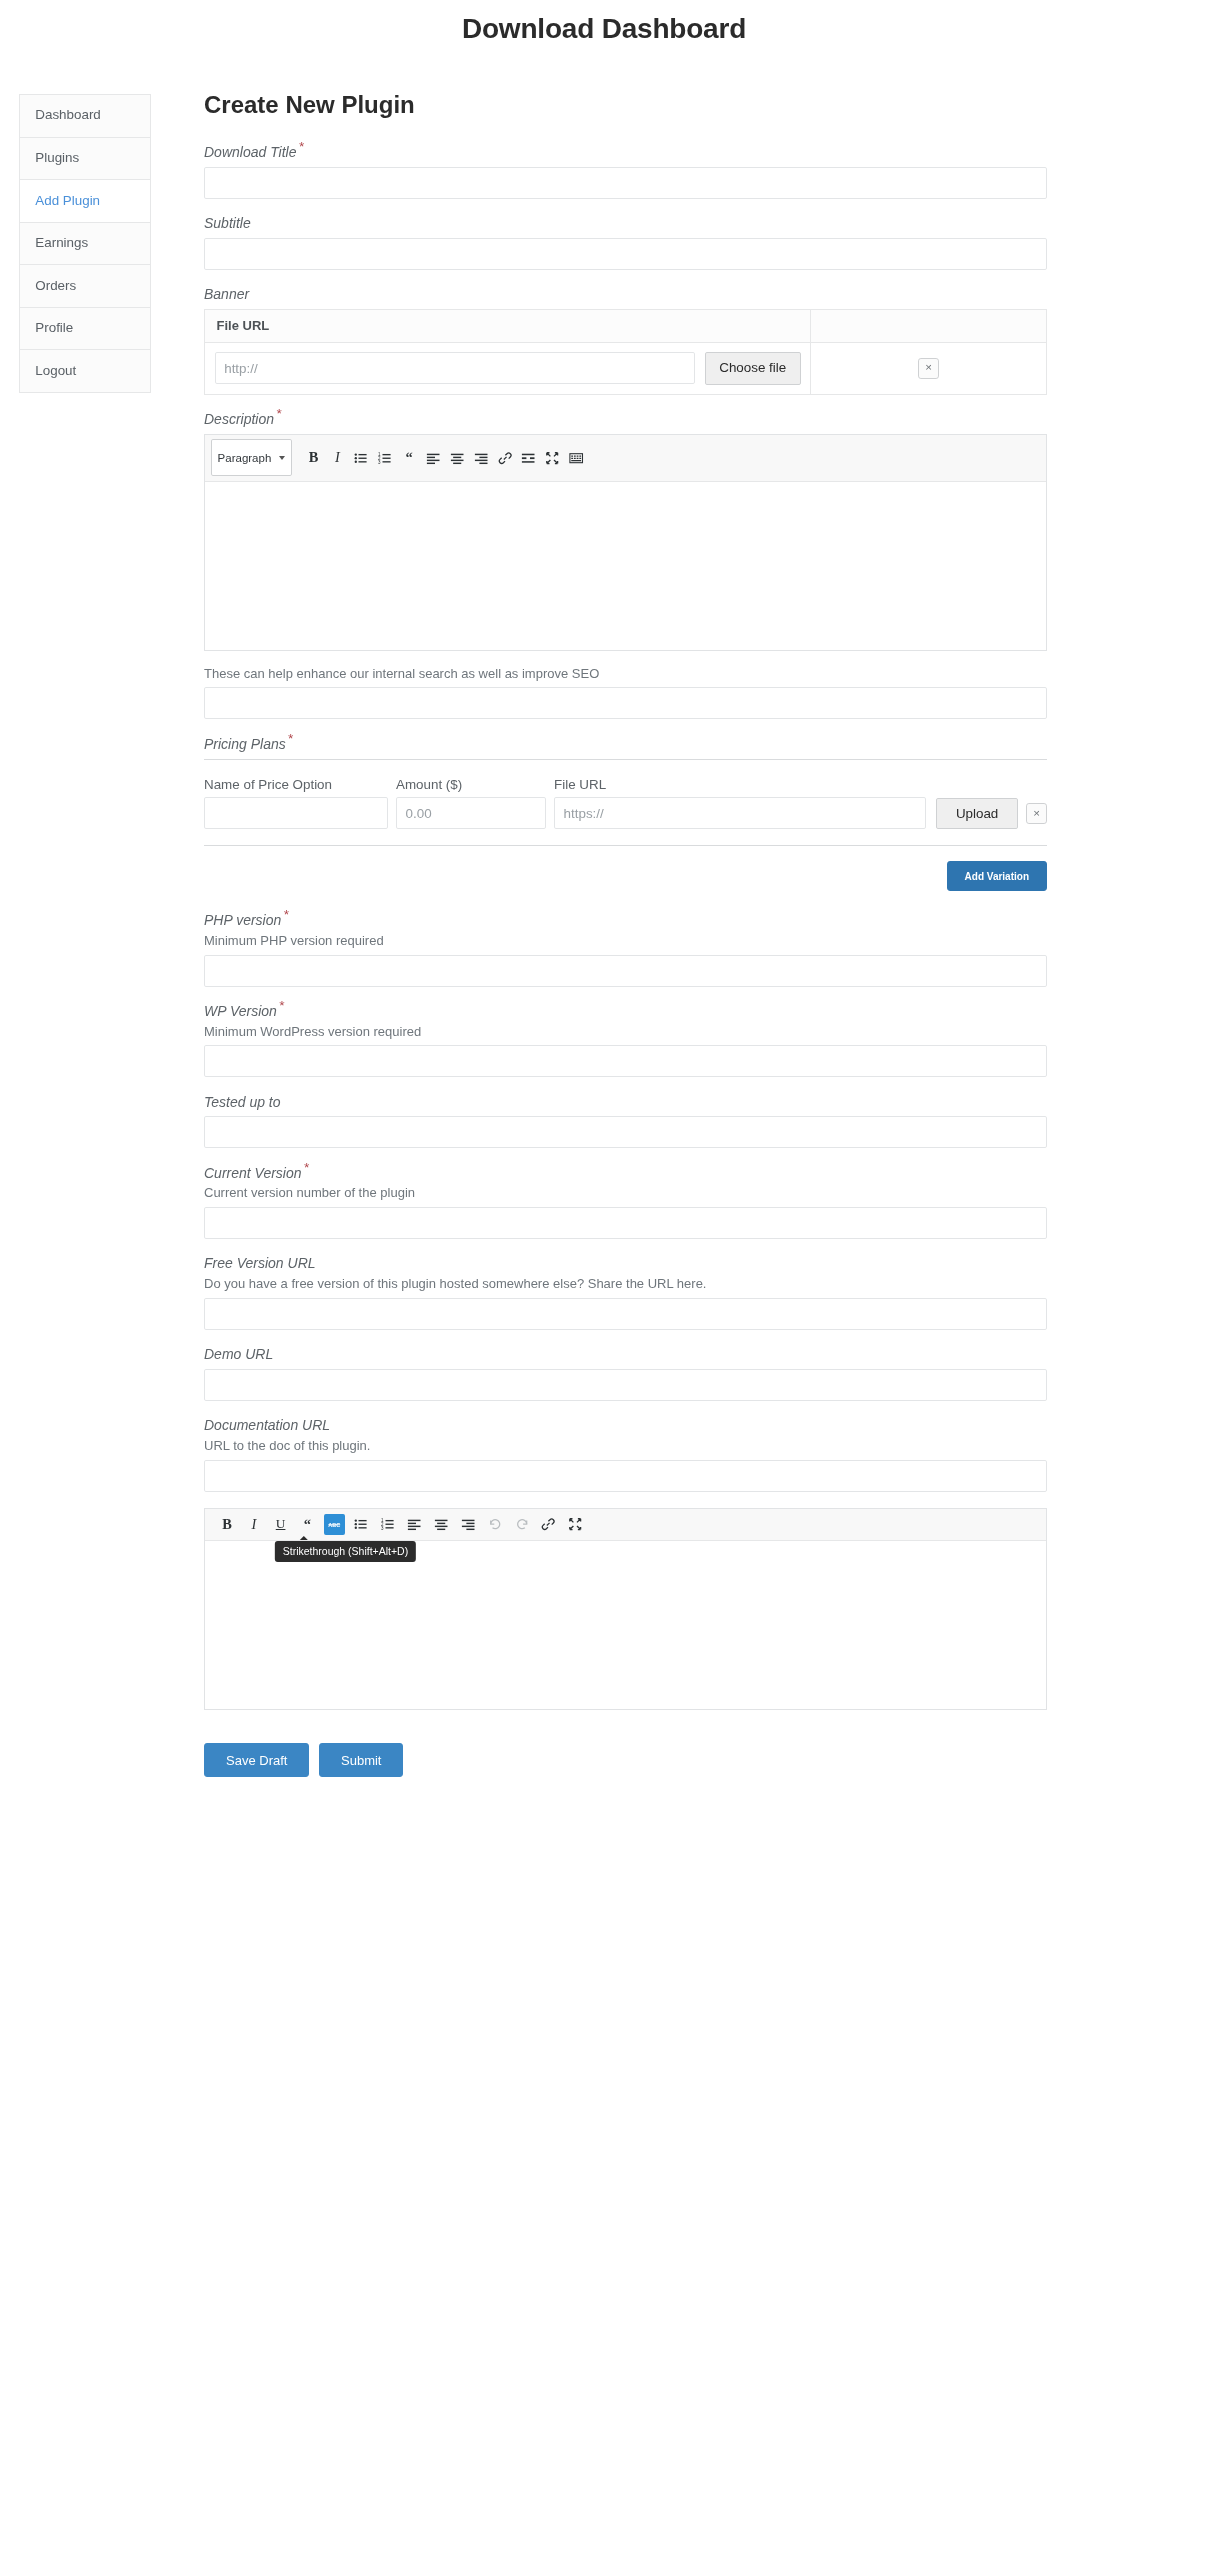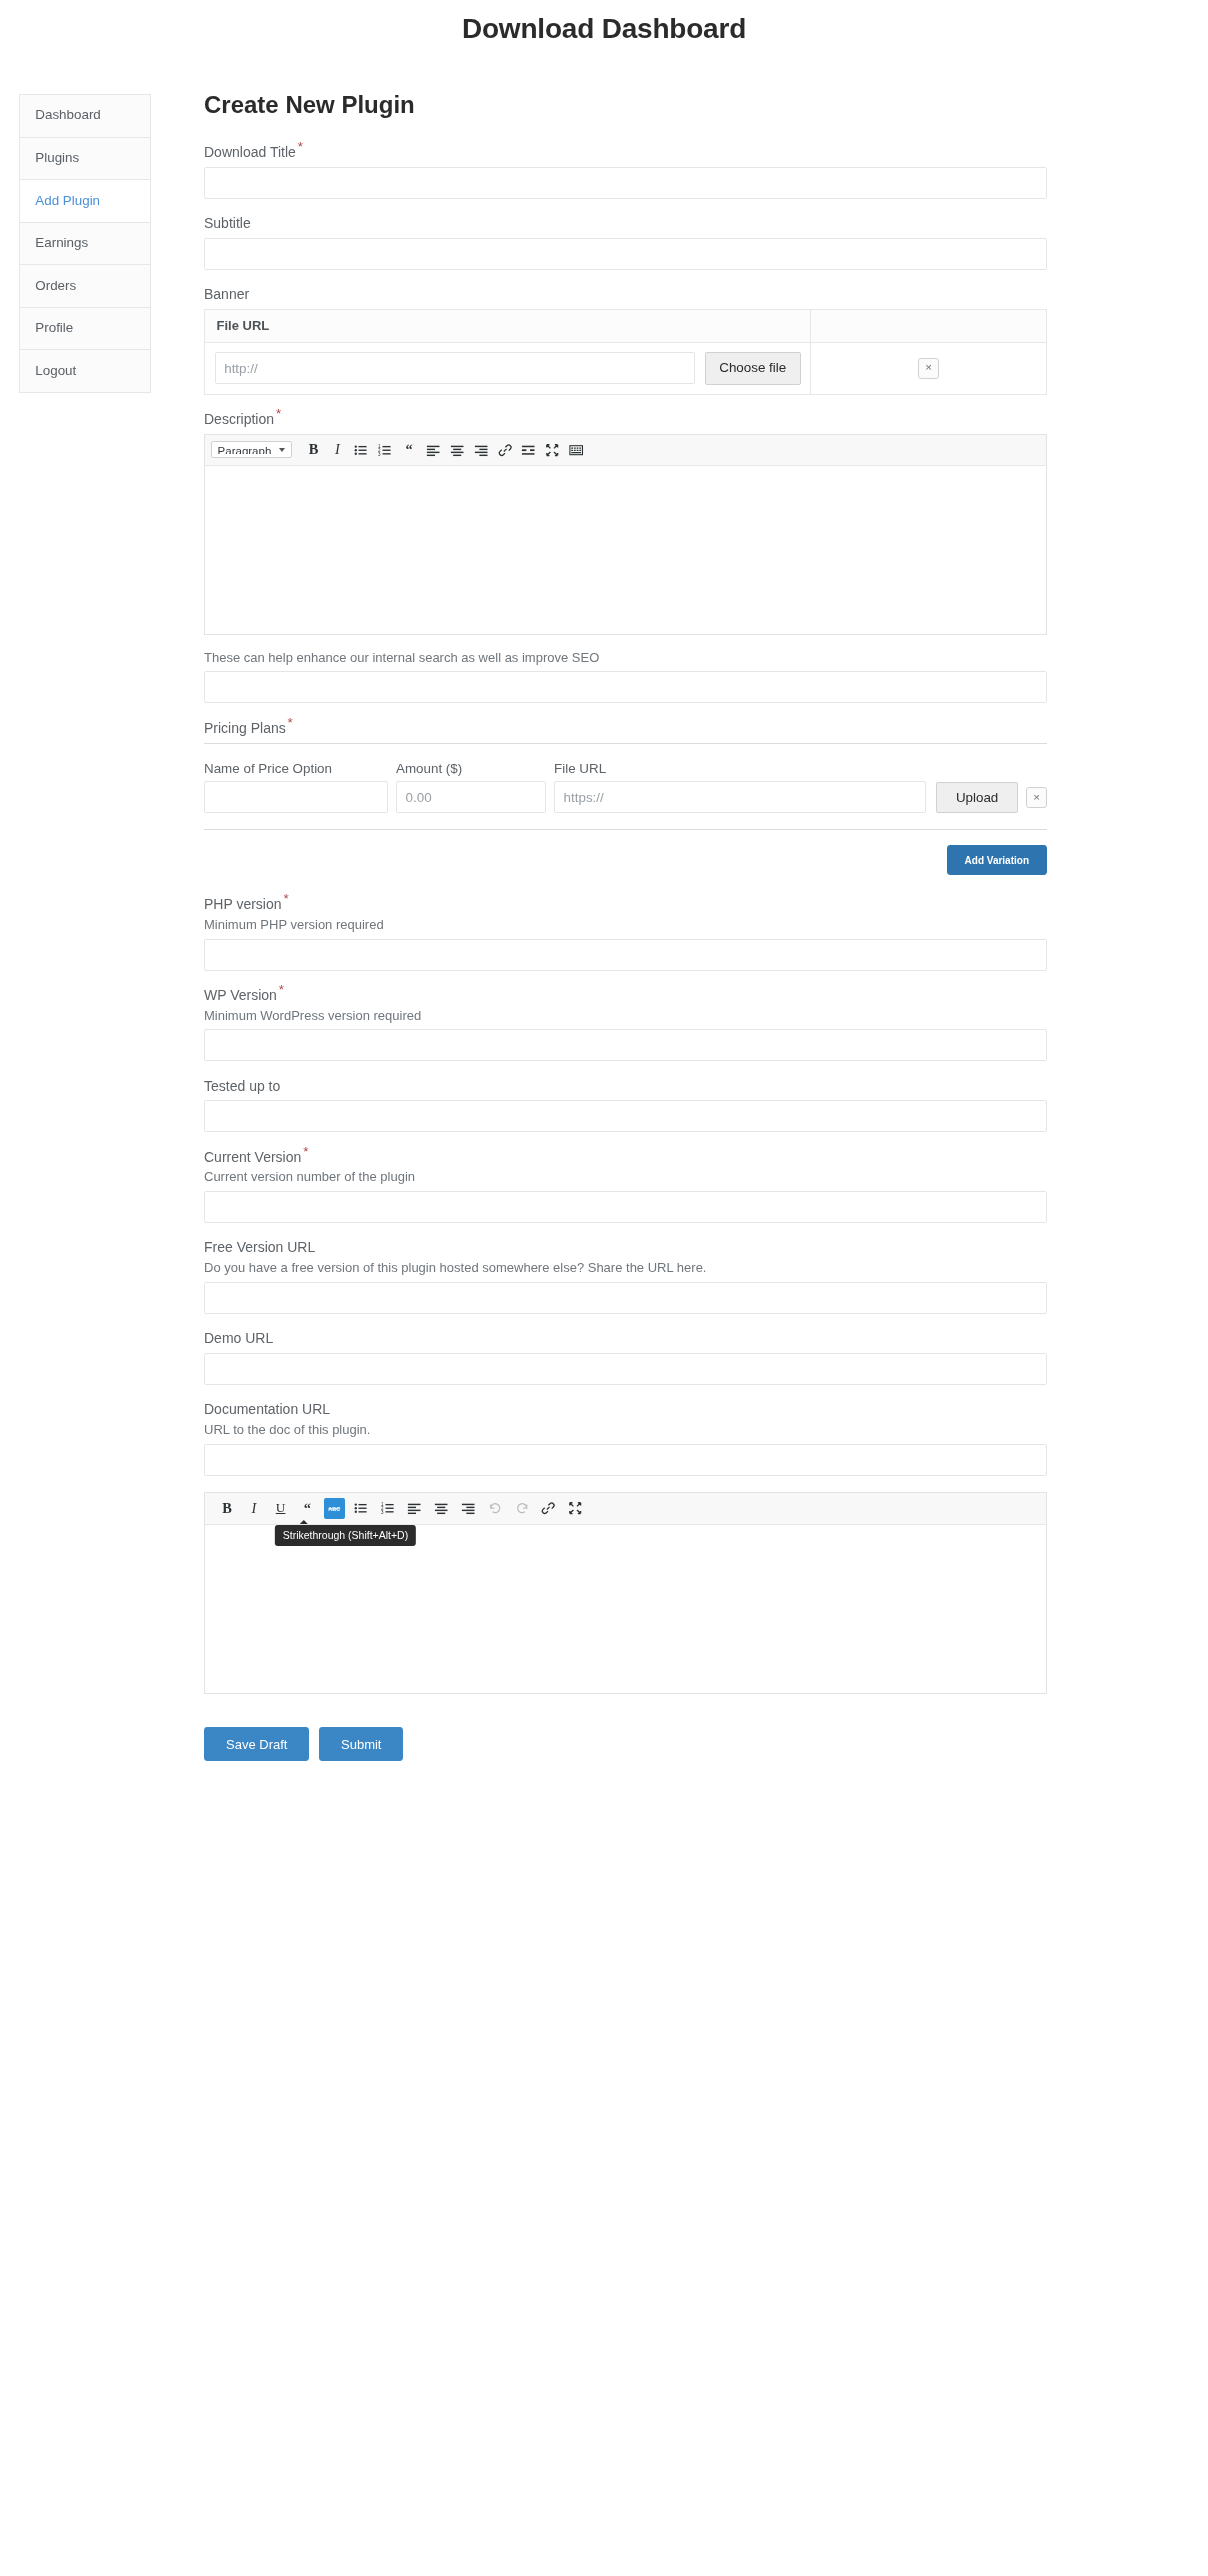--- a/index.html
+++ b/index.html
@@ -71,20 +71,21 @@
   }
 
   
   .field { margin-bottom: 16.3px; }
   .field-label {
     font-size: 14px;
     color: #5d6368;
     margin-bottom: 6.7px;
     display: block;
     font-weight: normal;
+    font-style: italic;
   }
   .req { color: #b0474c; font-size: 13.4px; vertical-align: super; line-height: 0; margin-left: 1.9px;}
   .field-help {
     font-size: 13px;
     color: #6f767c;
     margin-top: -1.9px;
     margin-bottom: 6.7px;
     display: block;
   }
   .text-input {
@@ -178,21 +179,21 @@
   .fmt-select {
     appearance: none;
     -webkit-appearance: none;
     border: 1px solid #cfd1d3;
     background: #fff;
     border-radius: 1.9px;
     font-size: 11.5px;
     font-family: "Liberation Sans", sans-serif;
     color: #33383c;
     padding: 2.9px 19px 2.9px 5.8px;
-    height: 17px;
+    height: 37px;
     margin-right: 4.8px;
     position: relative;
     cursor: pointer;
   }
   .fmt-wrap { position: relative; display: inline-block; margin-right: 3.8px; }
   .fmt-wrap::after {
     content: "";
     position: absolute;
     right: 11.5px; top: 50%;
     margin-top: -1.9px;

